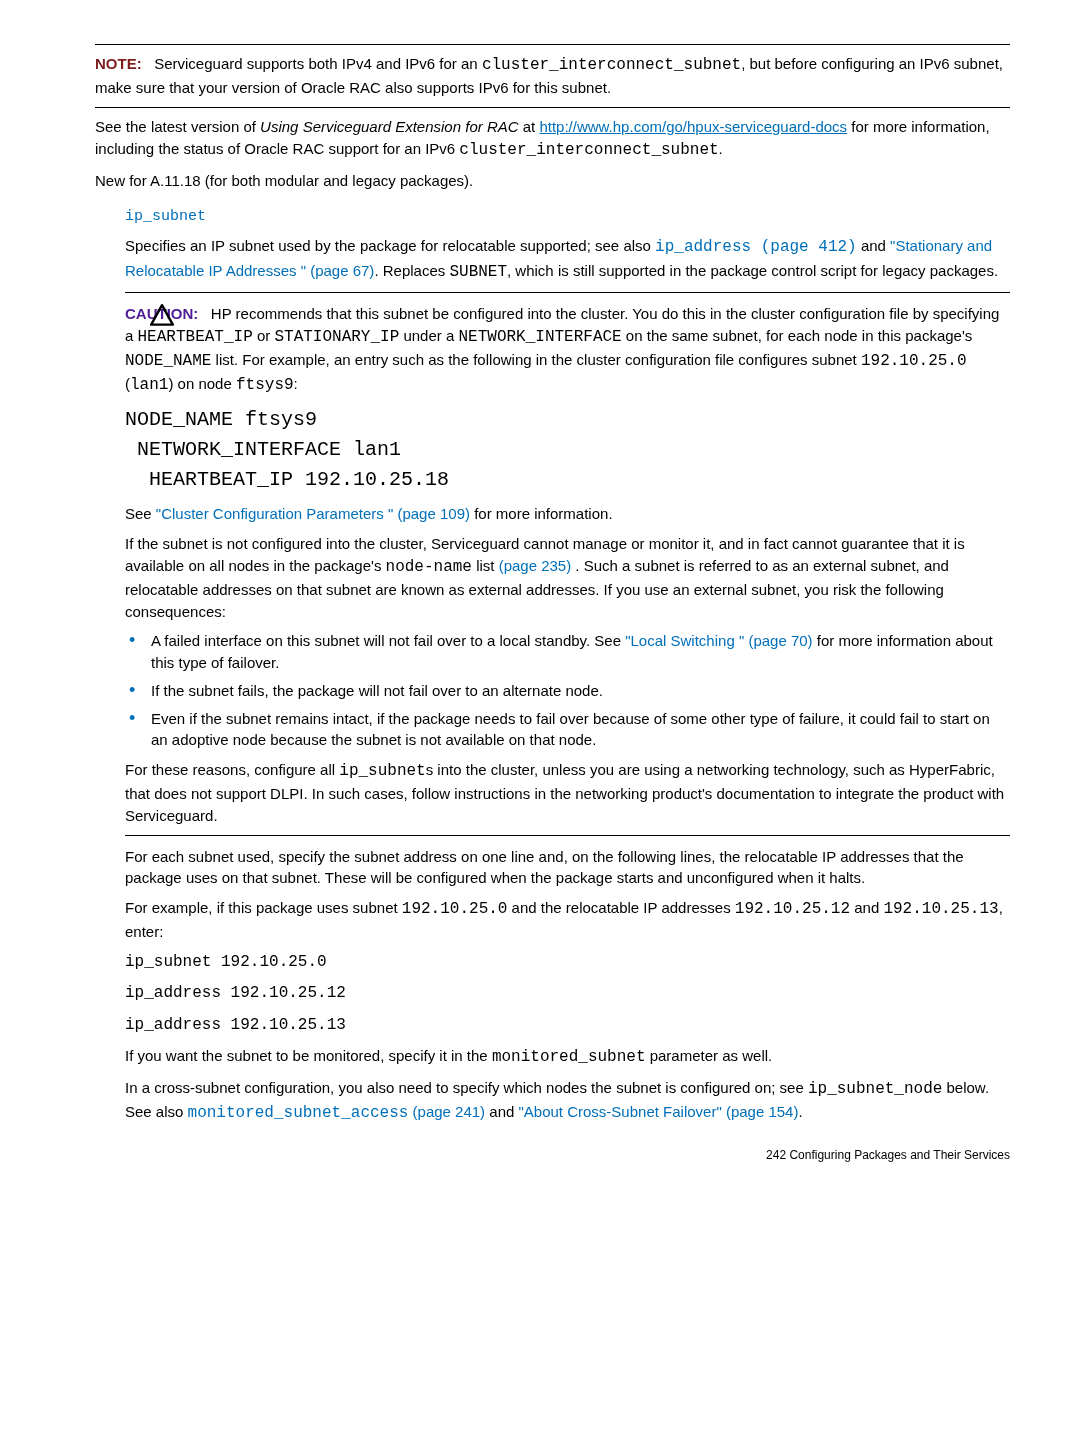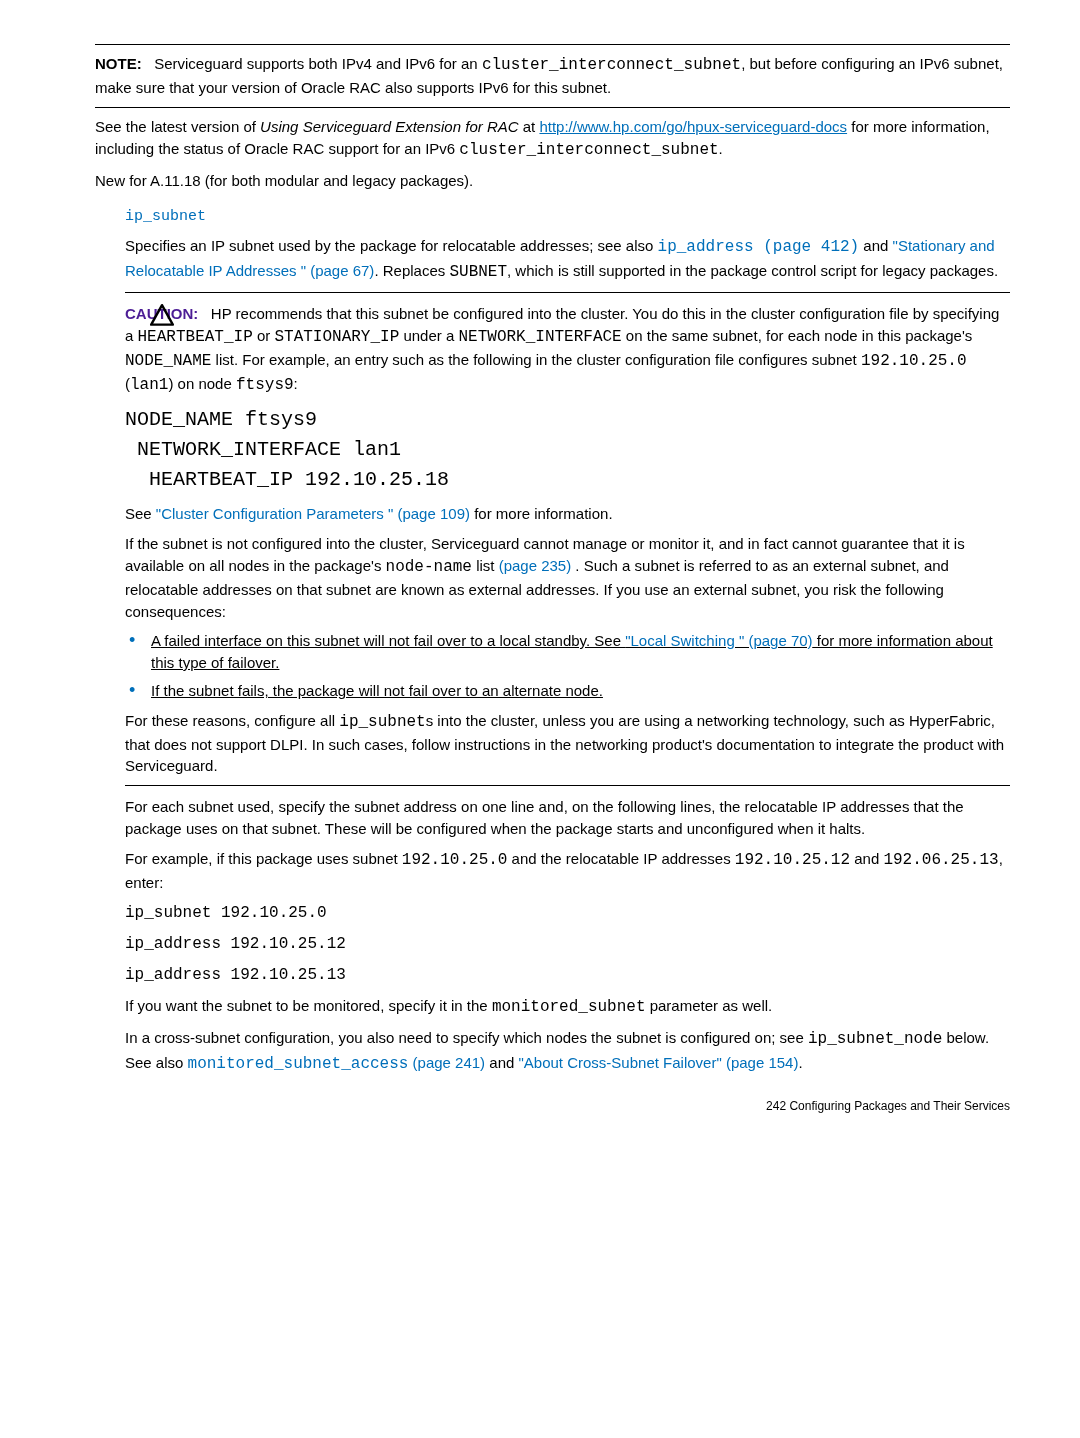--- a/index.html
+++ b/index.html
@@ -9,31 +9,31 @@
     line-height: 1.45;
     color: #000;
     background: #fff;
     width: 1080px;
     padding: 40px 70px 30px 95px;
     font-weight: 300;
   }
   hr.rule { border: none; border-top: 1px solid #000; margin: 4px 0 8px 0; }
   hr.sep { border: none; border-top: 1px solid #000; margin: 6px 0 10px 0; }
   .note-lead, .caution-lead { font-weight: 600; }
-  .note-lead { color: #000000; }
+  .note-lead { color: #7f1d1d; }
   .caution-lead { color: #4c1d95; }
   .link { color: #006fba; text-decoration: underline; }
   .xref { color: #006fba; }
   code, .code { font-family: "Courier New", monospace; font-size: 16px; }
   .para { margin: 8px 0; }
   .indent1 { margin-left: 30px; }
   .codeblock { font-family: "Courier New", monospace; margin: 8px 0 8px 30px; white-space: pre; font-size: 20px; line-height: 1.5; }
   .sub-head { font-family: "Courier New", monospace; color: #006fba; margin: 14px 0 6px 30px; font-size: 15px; }
   ul.bullets { list-style: none; margin: 6px 0 6px 30px; padding: 0; }
-  ul.bullets li { position: relative; padding-left: 26px; margin: 6px 0; text-decoration: underline; }
+  ul.bullets li { position: relative; padding-left: 26px; margin: 6px 0; }
   ul.bullets li::before { content: "•"; color: #006fba; position: absolute; left: 4px; font-size: 18px; line-height: 1; top: 1px; }
   .caution-icon {
     position: absolute;
     left: 54px;
     width: 26px;
     height: 26px;
   }
   .caution-icon svg { width: 26px; height: 26px; }
   .caution-wrap { position: relative; }
   .footer { font-size: 12px; margin-top: 22px; text-align: right; }
@@ -52,21 +52,21 @@
 
 <p class="para">
   <span>See the latest version of </span><span class="italic">Using Serviceguard Extension for RAC</span><span> at </span><a class="link">http://www.hp.com/go/hpux-serviceguard-docs</a><span> for more information, including the status of Oracle RAC support for an IPv6 </span><code>cluster_interconnect_subnet</code><span>.</span>
 </p>
 
 <p class="para">New for A.11.18 (for both modular and legacy packages).</p>
 
 <div class="sub-head">ip_subnet</div>
 
 <p class="para indent1">
-  <span>Specifies an IP subnet used by the package for relocatable addresses; see also </span><span class="xref code"><span>ip_address (page 412)</span></span><span> and </span><span class="xref">"Stationary and Relocatable IP Addresses " (page 67)</span><span>. Replaces </span><code>SUBNET</code><span>, which is still supported in the package control script for legacy packages.</span>
+  <span>Specifies an IP subnet used by the package for relocatable supported; see also </span><span class="xref code"><span>ip_address (page 412)</span></span><span> and </span><span class="xref">"Stationary and Relocatable IP Addresses " (page 67)</span><span>. Replaces </span><code>SUBNET</code><span>, which is still supported in the package control script for legacy packages.</span>
 </p>
 
 <div class="caution-wrap">
   <hr class="sep" style="margin-left:30px">
   <span class="caution-icon">
     <svg viewBox="0 0 24 24">
         <path d="M12 2 L22 20 L2 20 Z" fill="none" stroke="#000" stroke-width="2.2" stroke-linejoin="round"></path>
       </svg>
   </span>
   <p class="para indent1">
@@ -79,31 +79,32 @@
     <span>See </span><span class="xref">"Cluster Configuration Parameters " (page 109)</span><span> for more information.</span>
   </p>
   <p class="para indent1">
     <span>If the subnet is not configured into the cluster, Serviceguard cannot manage or monitor it, and in fact cannot guarantee that it is available on all nodes in the package's </span><code>node-name</code><span> list </span><span class="xref">(page 235)</span><span> . Such a subnet is referred to as an external subnet, and relocatable addresses on that subnet are known as external addresses. If you use an external subnet, you risk the following consequences:</span>
   </p>
   <ul class="bullets">
     <li>
       <span>A failed interface on this subnet will not fail over to a local standby. See </span><span class="xref">"Local Switching " (page 70)</span><span> for more information about this type of failover.</span>
     </li>
     <li>If the subnet fails, the package will not fail over to an alternate node.</li>
+    <li>Even if the subnet remains intact, if the package needs to fail over because of some other type of failure, it could fail to start on an adoptive node because the subnet is not available on that node.</li>
   </ul>
   <p class="para indent1">
     <span>For these reasons, configure all </span><code>ip_subnet</code><span>s into the cluster, unless you are using a networking technology, such as HyperFabric, that does not support DLPI. In such cases, follow instructions in the networking product's documentation to integrate the product with Serviceguard.</span>
   </p>
   <hr class="sep" style="margin-left:30px">
 </div>
 
 <p class="para indent1">For each subnet used, specify the subnet address on one line and, on the following lines, the relocatable IP addresses that the package uses on that subnet. These will be configured when the package starts and unconfigured when it halts.</p>
 
 <p class="para indent1">
-  <span>For example, if this package uses subnet </span><code>192.10.25.0</code><span> and the relocatable IP addresses </span><code>192.10.25.12</code><span> and </span><code>192.06.25.13</code><span>, enter:</span>
+  <span>For example, if this package uses subnet </span><code>192.10.25.0</code><span> and the relocatable IP addresses </span><code>192.10.25.12</code><span> and </span><code>192.10.25.13</code><span>, enter:</span>
 </p>
 
 <p class="para indent1 code">ip_subnet 192.10.25.0</p>
 <p class="para indent1 code">ip_address 192.10.25.12</p>
 <p class="para indent1 code">ip_address 192.10.25.13</p>
 
 <p class="para indent1">
   <span>If you want the subnet to be monitored, specify it in the </span><code>monitored_subnet</code><span> parameter as well.</span>
 </p>
 

